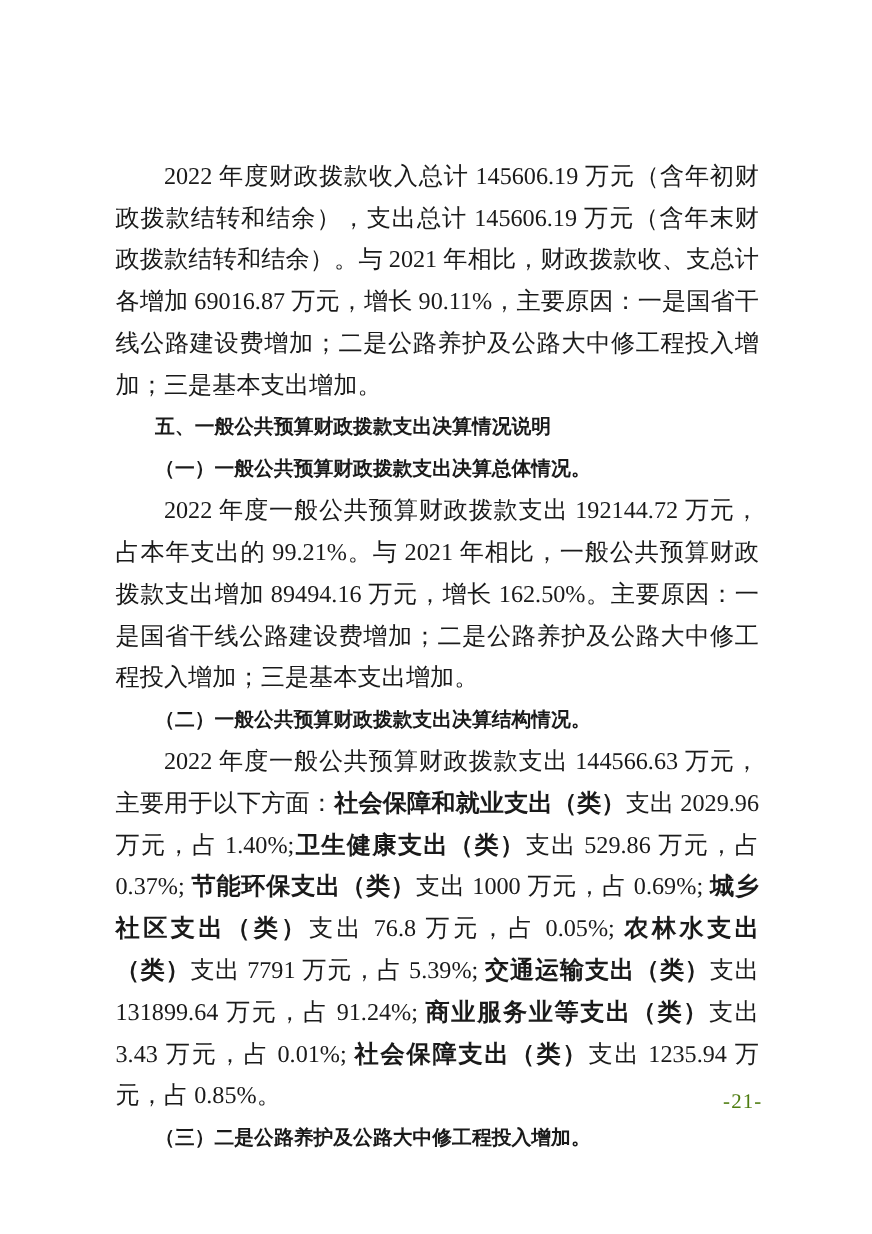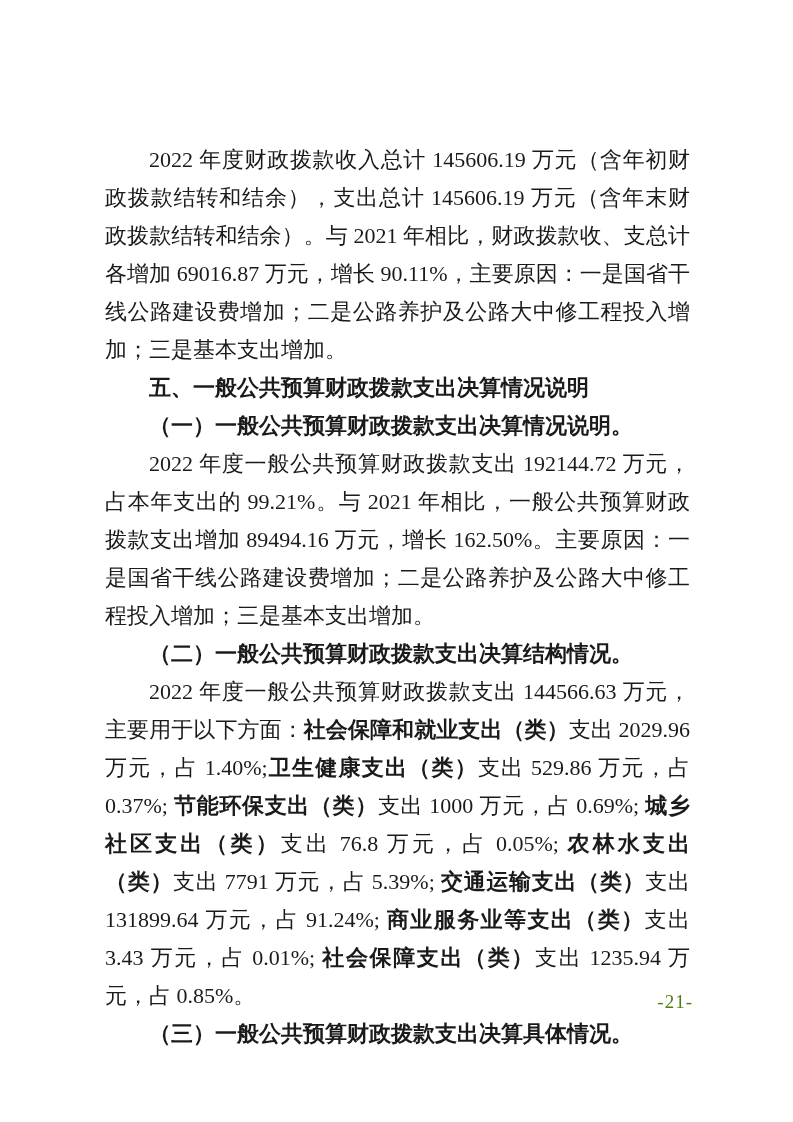--- a/index.html
+++ b/index.html
@@ -28,21 +28,21 @@
   .para {
     margin: 0;
     text-indent: 2em;
     word-break: break-word;
   }
   .para-total   { min-height: 190px; }
   .para-overall { min-height: 190px; }
   .para-struct  { min-height: 304px; }
   .heading {
     margin: 0;
-    font-size: 22px;
+    font-size: 18px;
     line-height: 38px;
     text-indent: 2em;
     font-weight: 700;
     text-align: left;
     height: 38px;
     overflow: hidden;
   }
   .heading-hei {
     font-family: "Liberation Sans", "DejaVu Sans", sans-serif;
   }
@@ -67,26 +67,26 @@
 </head>
 <body>
 
 <div class="page">
   <main class="content">
 
     <p class="para para-total"><span>2022 年度财政拨款收入总计 145606.19 万元（含年初财政拨款结转和结余），支出总计 145606.19 万元（含年末财政拨款结转和结余）。与 2021 年相比，财政拨款收、支总计各增加 69016.87 万元，增长 90.11%，主要原因：一是国省干线公路建设费增加；二是公路养护及公路大中修工程投入增加；三是基本支出增加。</span></p>
 
     <h2 class="heading heading-hei"><span>五、一般公共预算财政拨款支出决算情况说明</span></h2>
 
-    <h3 class="heading heading-sub"><span>（一）一般公共预算财政拨款支出决算情况说明。</span></h3>
+    <h3 class="heading heading-sub"><span>（一）一般公共预算财政拨款支出决算总体情况。</span></h3>
 
     <p class="para para-overall"><span>2022 年度一般公共预算财政拨款支出 192144.72 万元，占本年支出的 99.21%。与 2021 年相比，一般公共预算财政拨款支出增加 89494.16 万元，增长 162.50%。主要原因：一是国省干线公路建设费增加；二是公路养护及公路大中修工程投入增加；三是基本支出增加。</span></p>
 
     <h3 class="heading heading-sub"><span>（二）一般公共预算财政拨款支出决算结构情况。</span></h3>
 
     <p class="para para-struct"><span>2022 年度一般公共预算财政拨款支出 144566.63 万元，主要用于以下方面：</span><span class="bold-run">社会保障和就业支出（类）</span><span>支出 2029.96 万元，占 1.40%;</span><span class="bold-run">卫生健康支出（类）</span><span>支出 529.86 万元，占 0.37%; </span><span class="bold-run">节能环保支出（类）</span><span>支出 1000 万元，占 0.69%; </span><span class="bold-run">城乡社区支出（类）</span><span>支出 76.8 万元，占 0.05%; </span><span class="bold-run">农林水支出（类）</span><span>支出 7791 万元，占 5.39%; </span><span class="bold-run">交通运输支出（类）</span><span>支出 131899.64 万元，占 91.24%; </span><span class="bold-run">商业服务业等支出（类）</span><span>支出 3.43 万元，占 0.01%; </span><span class="bold-run">社会保障支出（类）</span><span>支出 1235.94 万元，占 0.85%。</span></p>
 
-    <h3 class="heading heading-sub"><span>（三）一般公共预算财政拨款支出决算具体情况。</span></h3>
+    <h3 class="heading heading-sub"><span>（三）二是公路养护及公路大中修工程投入增加。</span></h3>
 
   </main>
 
   <div class="page-number">-21-</div>
 </div>
 
 </body></html>

